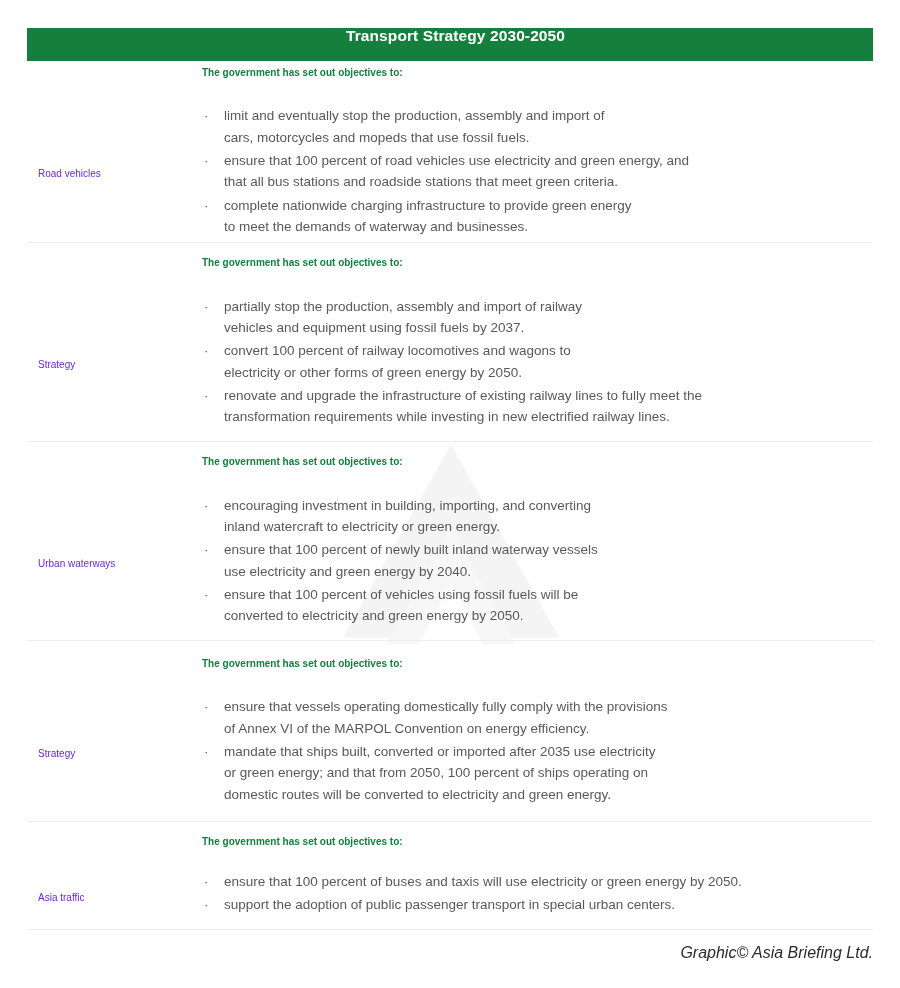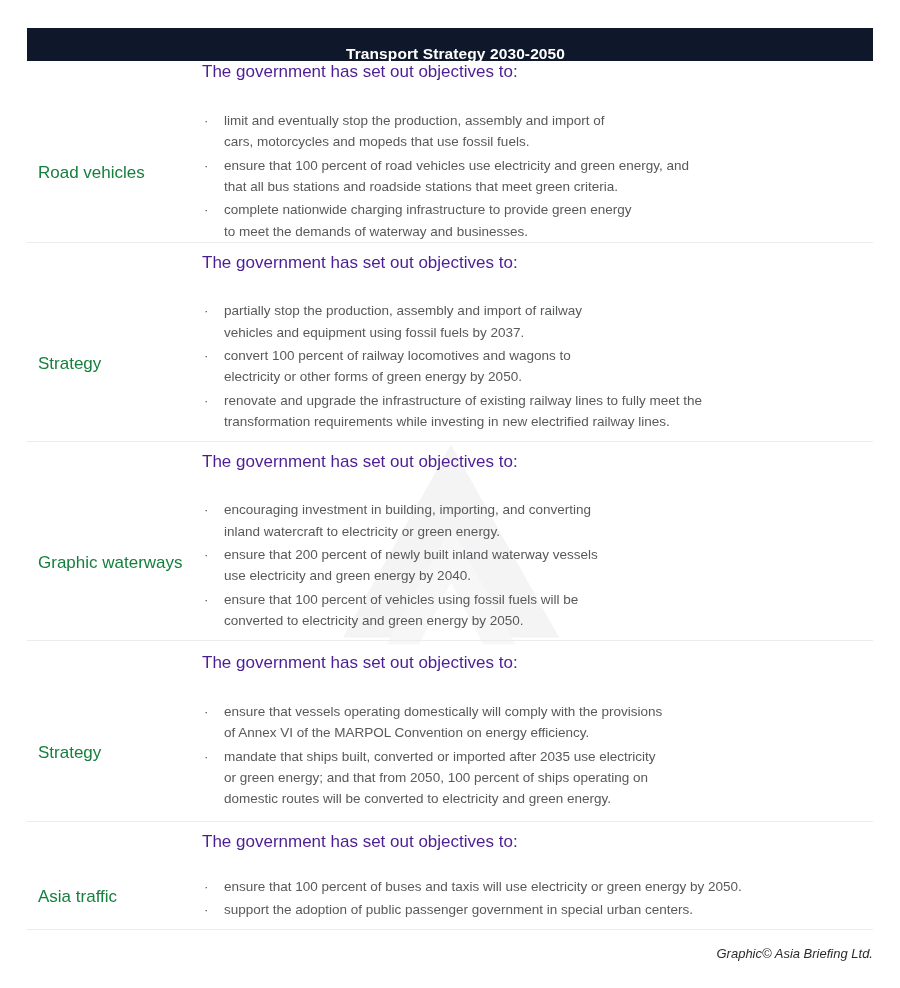--- a/index.html
+++ b/index.html
@@ -40,23 +40,23 @@
   .sheet {
     position: relative;
     z-index: 1;
     padding: 0 27px;
     box-sizing: border-box;
   }
 
   .title-bar {
     margin-top: 28px;
     height: 33px;
-    background: #0f172a;
+    background: #15803d;
     display: flex;
-    align-items: flex-end;
+    align-items: flex-start;
     justify-content: center;
     padding-left: 11px;
   }
   .title-bar .title-text {
     color: #ffffff;
     font-size: 15.5px;
     font-weight: bold;
     letter-spacing: 0.1px;
     line-height: 1;
   }
@@ -72,37 +72,38 @@
     box-sizing: border-box;
     background: transparent;
   }
   .row:last-of-type { border-bottom: 1px solid #ececec; }
 
   .row-label {
     width: 175px;
     flex: 0 0 175px;
     padding-left: 11px;
     box-sizing: border-box;
-    font-size: 17px;
-    color: #15803d;
+    font-size: 10px;
+    color: #6d28d9;
     line-height: 1.3;
     margin-top: 44px;
   }
 
   .row-body {
     flex: 1 1 auto;
     padding: 14px 0 14px 0;
     box-sizing: border-box;
   }
 
   .intro {
-    font-size: 17px;
-    color: #4c1d95;
+    font-size: 10px;
+    color: #15803d;
     margin: 0 0 26px 0;
     line-height: 1.35;
+    font-weight: bold;
   }
 
   ul.bullets {
     list-style: none;
     margin: 0;
     padding: 0;
   }
   ul.bullets > li {
     position: relative;
     padding-left: 22px;
@@ -128,21 +129,21 @@
   .footer {
     position: relative;
     z-index: 1;
     padding: 0 27px;
     box-sizing: border-box;
     margin-top: 14px;
     text-align: right;
   }
   .footer .credit {
     font-style: italic;
-    font-size: 13px;
+    font-size: 16px;
     color: #2b2b2b;
     font-family: "Liberation Sans", sans-serif;
   }
 </style>
 </head>
 <body>
 
 <div id="infographic">
 
   <div class="watermark">
@@ -202,51 +203,51 @@
             <li>
               <span class="dot">·</span>
               <span class="btext">renovate and upgrade the infrastructure of existing railway lines to fully meet the
 transformation requirements while investing in new electrified railway lines.</span>
             </li>
           </ul>
         </div>
       </div>
 
       <div class="row" style="height:199px;">
-        <div class="row-label">Graphic waterways</div>
+        <div class="row-label">Urban waterways</div>
         <div class="row-body">
           <p class="intro">The government has set out objectives to:</p>
           <ul class="bullets">
             <li>
               <span class="dot">·</span>
               <span class="btext">encouraging investment in building, importing, and converting
 inland watercraft to electricity or green energy.</span>
             </li>
             <li>
               <span class="dot">·</span>
-              <span class="btext">ensure that 200 percent of newly built inland waterway vessels
+              <span class="btext">ensure that 100 percent of newly built inland waterway vessels
 use electricity and green energy by 2040.</span>
             </li>
             <li>
               <span class="dot">·</span>
               <span class="btext">ensure that 100 percent of vehicles using fossil fuels will be
 converted to electricity and green energy by 2050.</span>
             </li>
           </ul>
         </div>
       </div>
 
       <div class="row" style="height:181px;">
         <div class="row-label">Strategy</div>
         <div class="row-body">
           <p class="intro">The government has set out objectives to:</p>
           <ul class="bullets">
             <li>
               <span class="dot">·</span>
-              <span class="btext">ensure that vessels operating domestically will comply with the provisions
+              <span class="btext">ensure that vessels operating domestically fully comply with the provisions
 of Annex VI of the MARPOL Convention on energy efficiency.</span>
             </li>
             <li>
               <span class="dot">·</span>
               <span class="btext">mandate that ships built, converted or imported after 2035 use electricity
 or green energy; and that from 2050, 100 percent of ships operating on
 domestic routes will be converted to electricity and green energy.</span>
             </li>
           </ul>
         </div>
@@ -256,21 +257,21 @@
         <div class="row-label">Asia traffic</div>
         <div class="row-body">
           <p class="intro" style="margin-bottom:22px;">The government has set out objectives to:</p>
           <ul class="bullets">
             <li>
               <span class="dot">·</span>
               <span class="btext">ensure that 100 percent of buses and taxis will use electricity or green energy by 2050.</span>
             </li>
             <li>
               <span class="dot">·</span>
-              <span class="btext">support the adoption of public passenger government in special urban centers.</span>
+              <span class="btext">support the adoption of public passenger transport in special urban centers.</span>
             </li>
           </ul>
         </div>
       </div>
 
     </div>
   </div>
 
   <div class="footer">
     <span class="credit">Graphic© Asia Briefing Ltd.</span>

